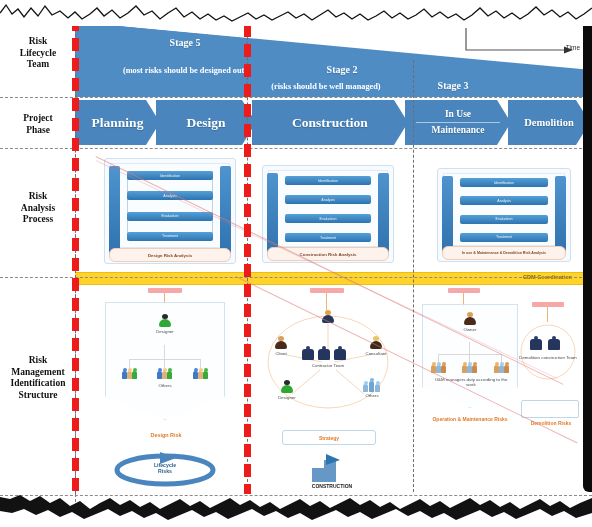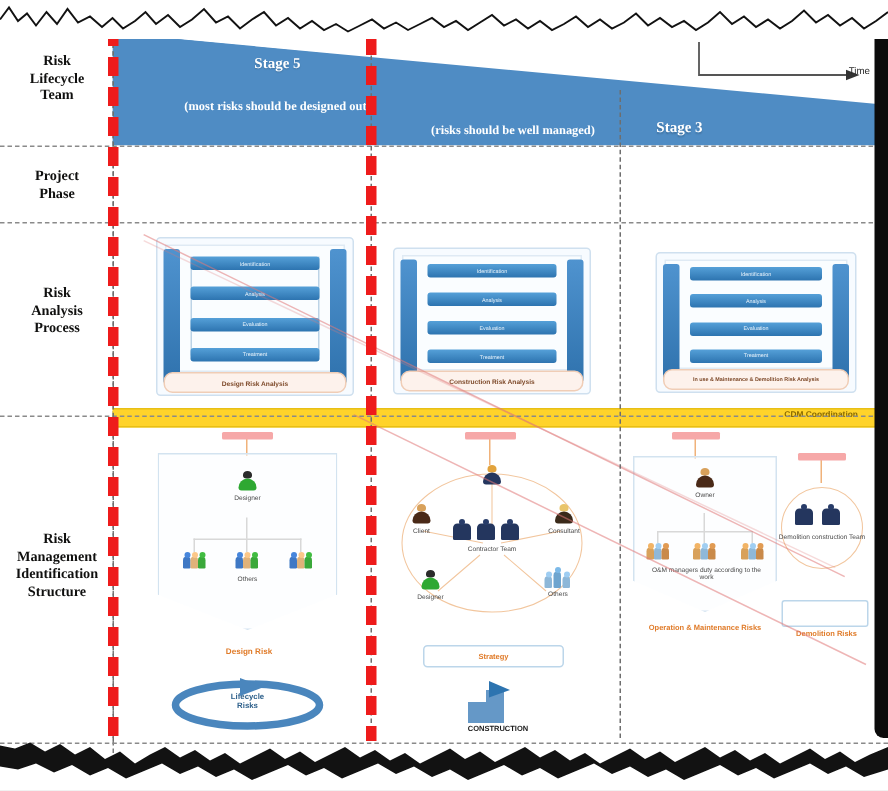--- a/index.html
+++ b/index.html
@@ -133,30 +133,42 @@
   <div class="tri-wrap">
     <svg class="tri" viewBox="0 0 517 75" preserveAspectRatio="none">
       <polygon points="0,0 517,50 517,75 0,75" fill="#4a86bd"></polygon>
       <polygon points="0,0 517,50 517,56 0,75" fill="#4a86bd"></polygon>
       <polygon points="0,0 517,48 517,75 0,75" fill="#4f8cc4"></polygon>
     </svg>
   </div>
   <div class="stage-label" style="left:95px;top:37px;width:180px;">Stage 5</div>
   <div class="stage-sub" style="left:72px;top:66px;width:226px;">(most risks should be designed out)</div>
 
-  <div class="stage-sub" style="left:252px;top:82px;width:180px;">(risks should be well managed)</div>
+  <div class="stage-label" style="left:262px;top:64px;width:160px;">Stage 2</div>
+  <div class="stage-sub" style="left:236px;top:82px;width:180px;">(risks should be well managed)</div>
 
   <div class="stage-label" style="left:408px;top:80px;width:90px;">Stage 3</div>
 
   <svg class="time-axis" width="118" height="34" viewBox="0 0 118 34">
     <path d="M2,2 L2,24 L100,24" fill="none" stroke="#555" stroke-width="1.2"></path>
     <polygon points="100,20.5 109,24 100,27.5" fill="#333"></polygon>
   </svg>
   <div class="time-label">Time</div>
 
+  <div class="phase-row">
+    <div class="arrow" style="left:0px;width:85px;">Planning</div>
+    <div class="arrow" style="left:81px;width:100px;">Design</div>
+    <div class="arrow" style="left:177px;width:156px;">Construction</div>
+    <div class="arrow split" style="left:330px;width:106px;">
+      <span class="ln">In Use</span>
+      <span class="sep"></span>
+      <span class="ln">Maintenance</span>
+    </div>
+    <div class="arrow" style="left:433px;width:82px;font-size:10.5px;">Demolition</div>
+  </div>
 
   <div class="rap" style="left:104px;top:158px;width:130px;height:104px;">
     <div class="inner"></div>
     <div class="sidebar-b sb-l"></div>
     <div class="sidebar-b sb-r"></div>
     <div class="vline" style="left:22px;top:12px;height:66px;"></div>
     <div class="vline" style="right:22px;top:12px;height:66px;"></div>
     <div class="stepcol" style="top:12px;bottom:22px;">
       <div class="step">Identification</div>
       <div class="step">Analysis</div>

